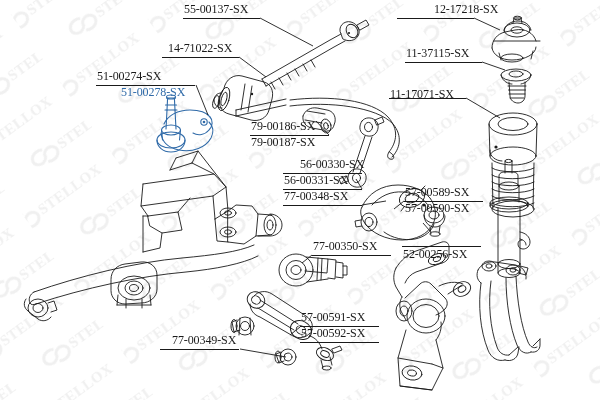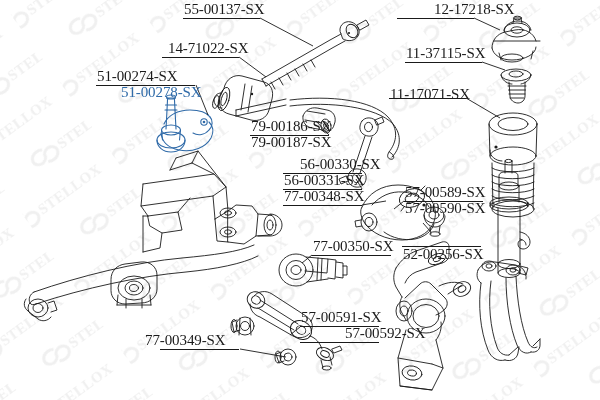--- a/index.html
+++ b/index.html
@@ -15,21 +15,21 @@
     position:absolute;inset:0;z-index:0;pointer-events:none;
   }
   
   #drawing{position:absolute;inset:0;z-index:1;}
   
   #labels{position:absolute;inset:0;z-index:3;}
 
   .lbl{
     position:absolute;
     font-family:"Liberation Serif", serif;
-    font-size:15px;
+    font-size:12px;
     color:#1a1a1a;
     white-space:nowrap;
     letter-spacing:-0.1px;
     line-height:13px;
   }
   .lbl.hl{ color:#2f6aa8;padding-left:24px; }
   .rule{
     position:absolute;height:0;border-top:1.1px solid #1a1a1a;
   }
 </style>
@@ -402,19 +402,19 @@
       <div class="rule" style="left: 283px; top: 205px; width: 79px;"></div>
       <div class="lbl" style="left: 405px; top: 186px;">57-00589-SX</div>
       <div class="rule" style="left: 404px; top: 201px; width: 79px;"></div>
       <div class="lbl" style="left: 405px; top: 202px;">57-00590-SX</div>
       <div class="lbl" style="left: 403px; top: 248px;">52-00256-SX</div>
       <div class="rule" style="left: 402px; top: 246px; width: 79px;"></div>
       <div class="lbl" style="left: 313px; top: 240px;">77-00350-SX</div>
       <div class="rule" style="left: 312px; top: 255px; width: 79px;"></div>
       <div class="lbl" style="left: 301px; top: 311px;">57-00591-SX</div>
       <div class="rule" style="left: 300px; top: 326px; width: 79px;"></div>
-      <div class="lbl" style="left: 301px; top: 327px; margin-left: 44px;">57-00592-SX</div>
+      <div class="lbl" style="left: 301px; top: 327px;">57-00592-SX</div>
       <div class="rule" style="left: 300px; top: 342px; width: 79px;"></div>
-      <div class="lbl" style="left: 145px; top: 334px;">77-00349-SX</div>
+      <div class="lbl" style="left: 172px; top: 334px;">77-00349-SX</div>
       <div class="rule" style="left: 160px; top: 349px; width: 79px;"></div>
     </div>
 
 </div>
 
 </body></html>

